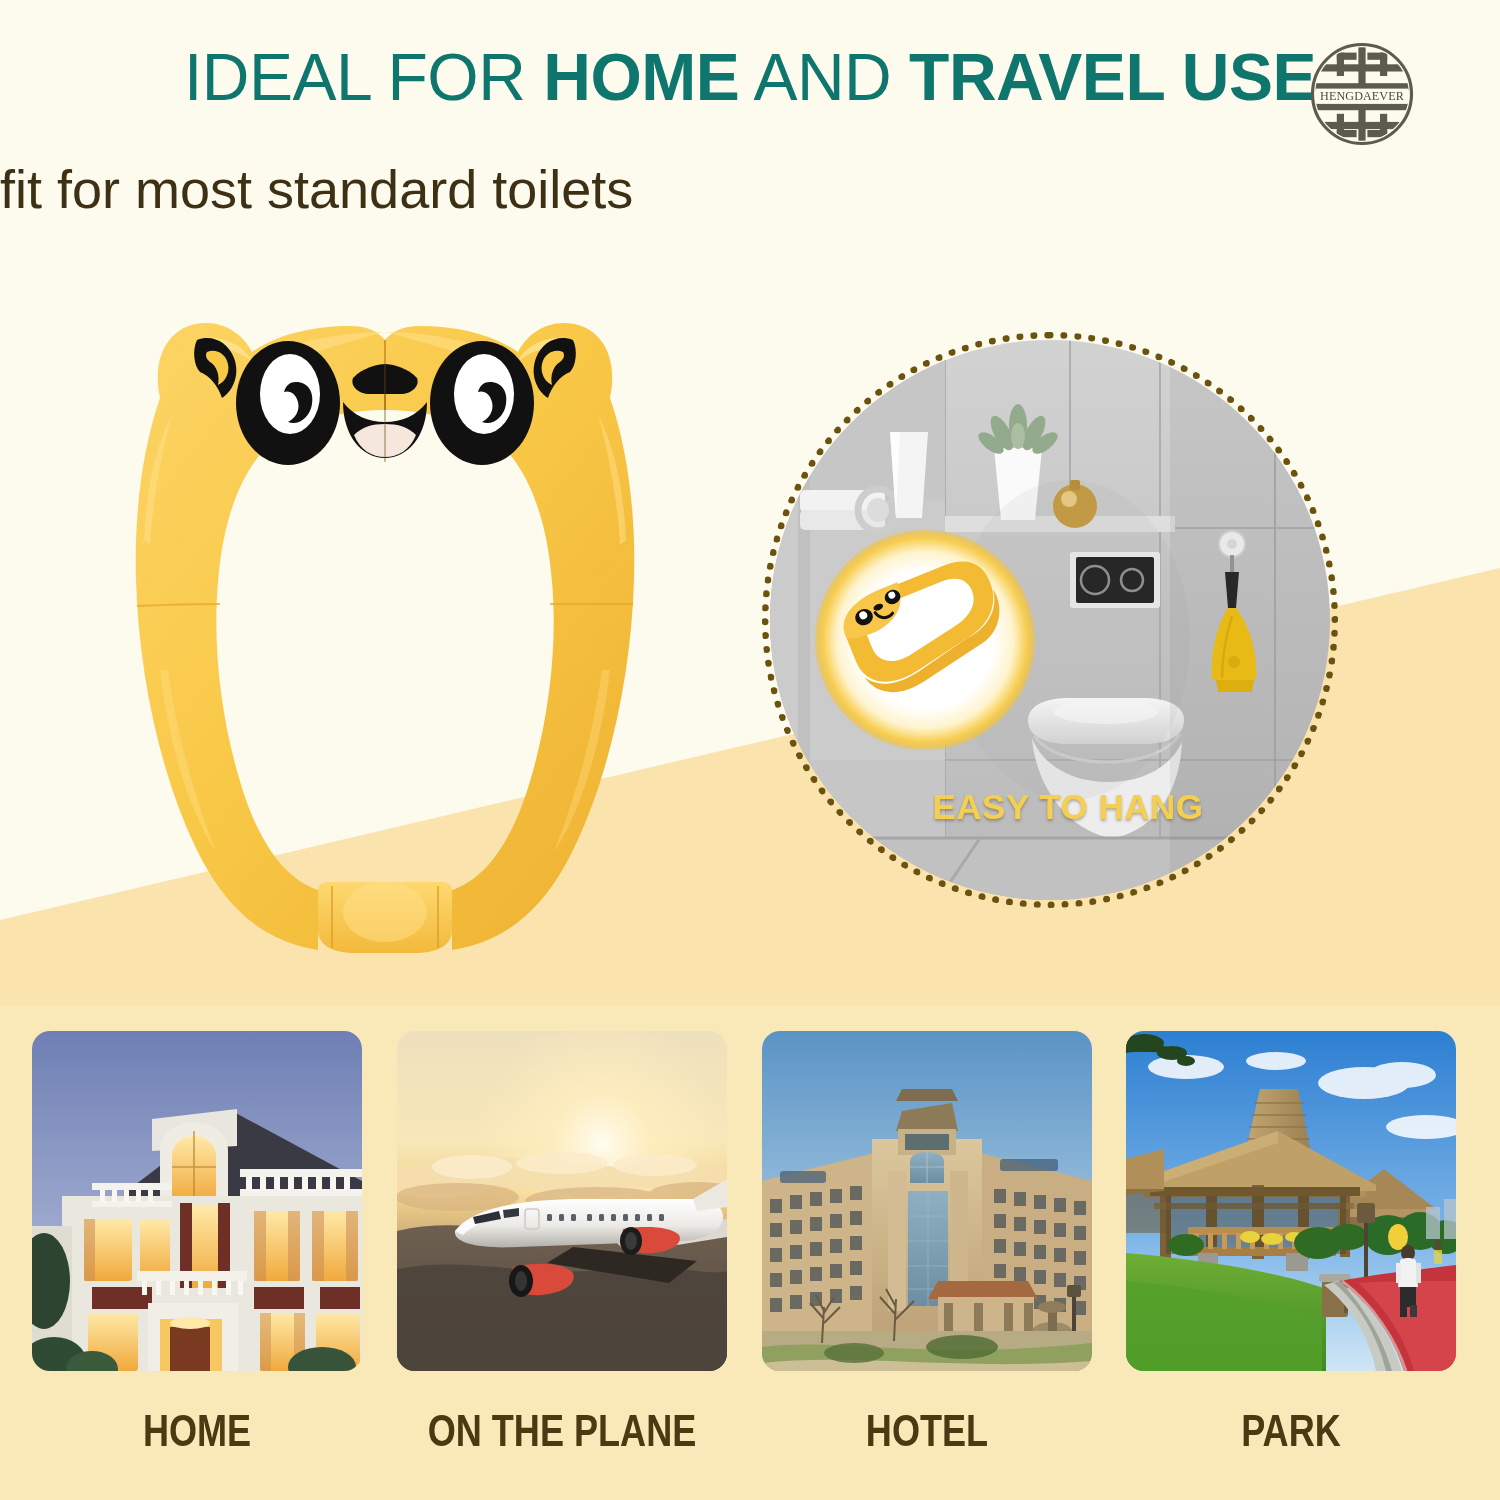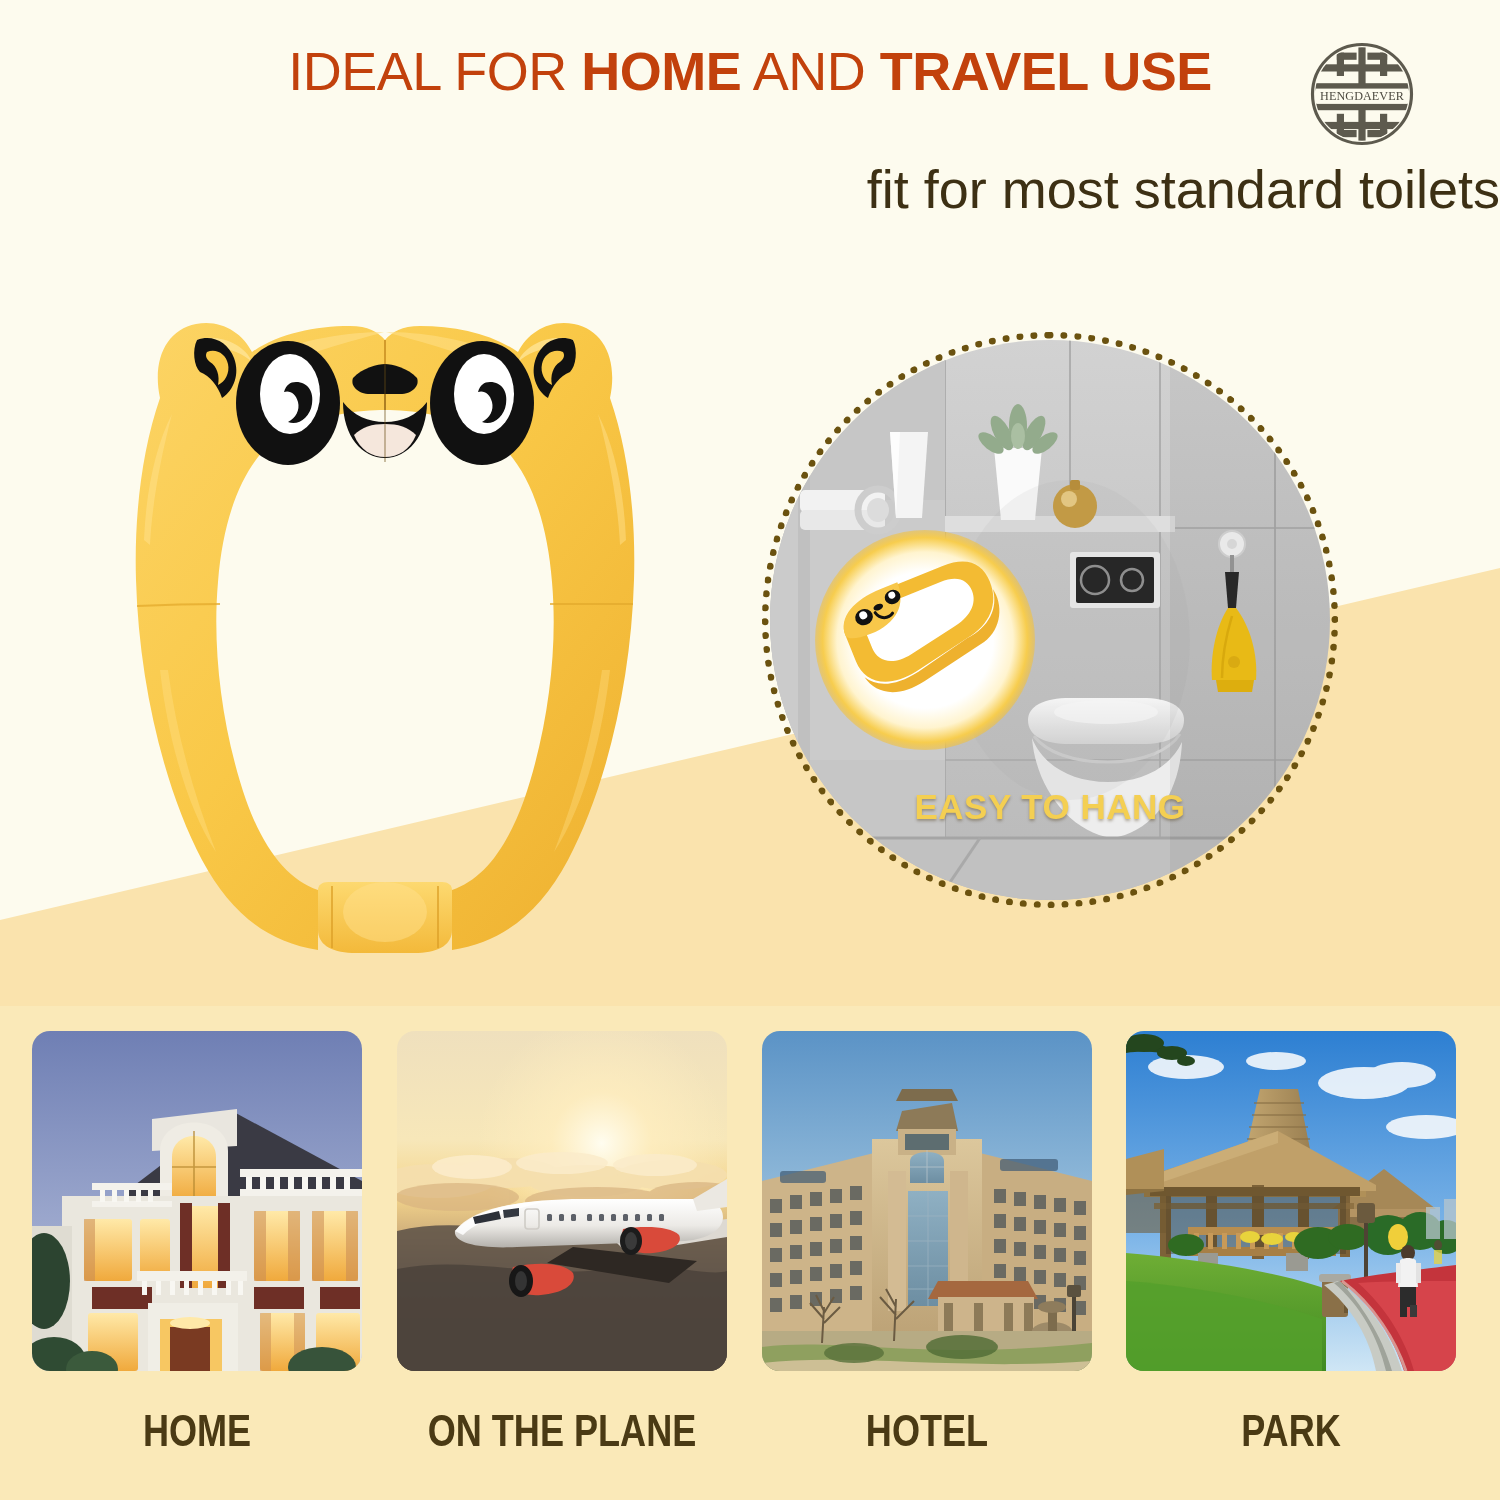--- a/index.html
+++ b/index.html
@@ -23,30 +23,30 @@
   .bg-bottom {
     position:absolute; left:0; top:1006px; width:1500px; height:494px;
     background:#fae9b8;
   }
 
   
   .header { position:absolute; left:0; top:0; width:1500px; }
   .title {
     position:absolute; left:0; top:44px; width:1500px;
     text-align:center;
-    font-size:54px; line-height:1;
+    font-size:66px; line-height:1;
     letter-spacing:-0.5px;
-    color:#c2410c;
+    color:#0f766e;
     font-weight:400;
     white-space:nowrap;
   }
   .title .hl { font-weight:700; }
   .subtitle {
     position:absolute; left:0; top:162px; width:1500px;
-    text-align:right;
+    text-align:left;
     font-size:54px; line-height:1;
     color:#3d3014;
     font-weight:400;
   }
 
   
   .brand-logo {
     position:absolute; left:1308px; top:40px;
     width:108px; height:108px;
   }
@@ -62,21 +62,21 @@
     overflow:hidden;
   }
   .circle-dots {
     position:absolute; left:762px; top:332px;
     width:576px; height:576px;
     border-radius:50%;
     border:7px dotted #6b520f;
     pointer-events:none;
   }
   .hang-text {
-    position:absolute; left:770px; top:788px;
+    position:absolute; left:788px; top:788px;
     width:560px;
     text-align:center;
     color:#f4cf52;
     font-weight:700;
     font-size:35px;
     line-height:1.06;
     letter-spacing:0.5px;
     text-shadow:0 2px 3px rgba(60,40,0,.35);
     pointer-events:none;
   }

